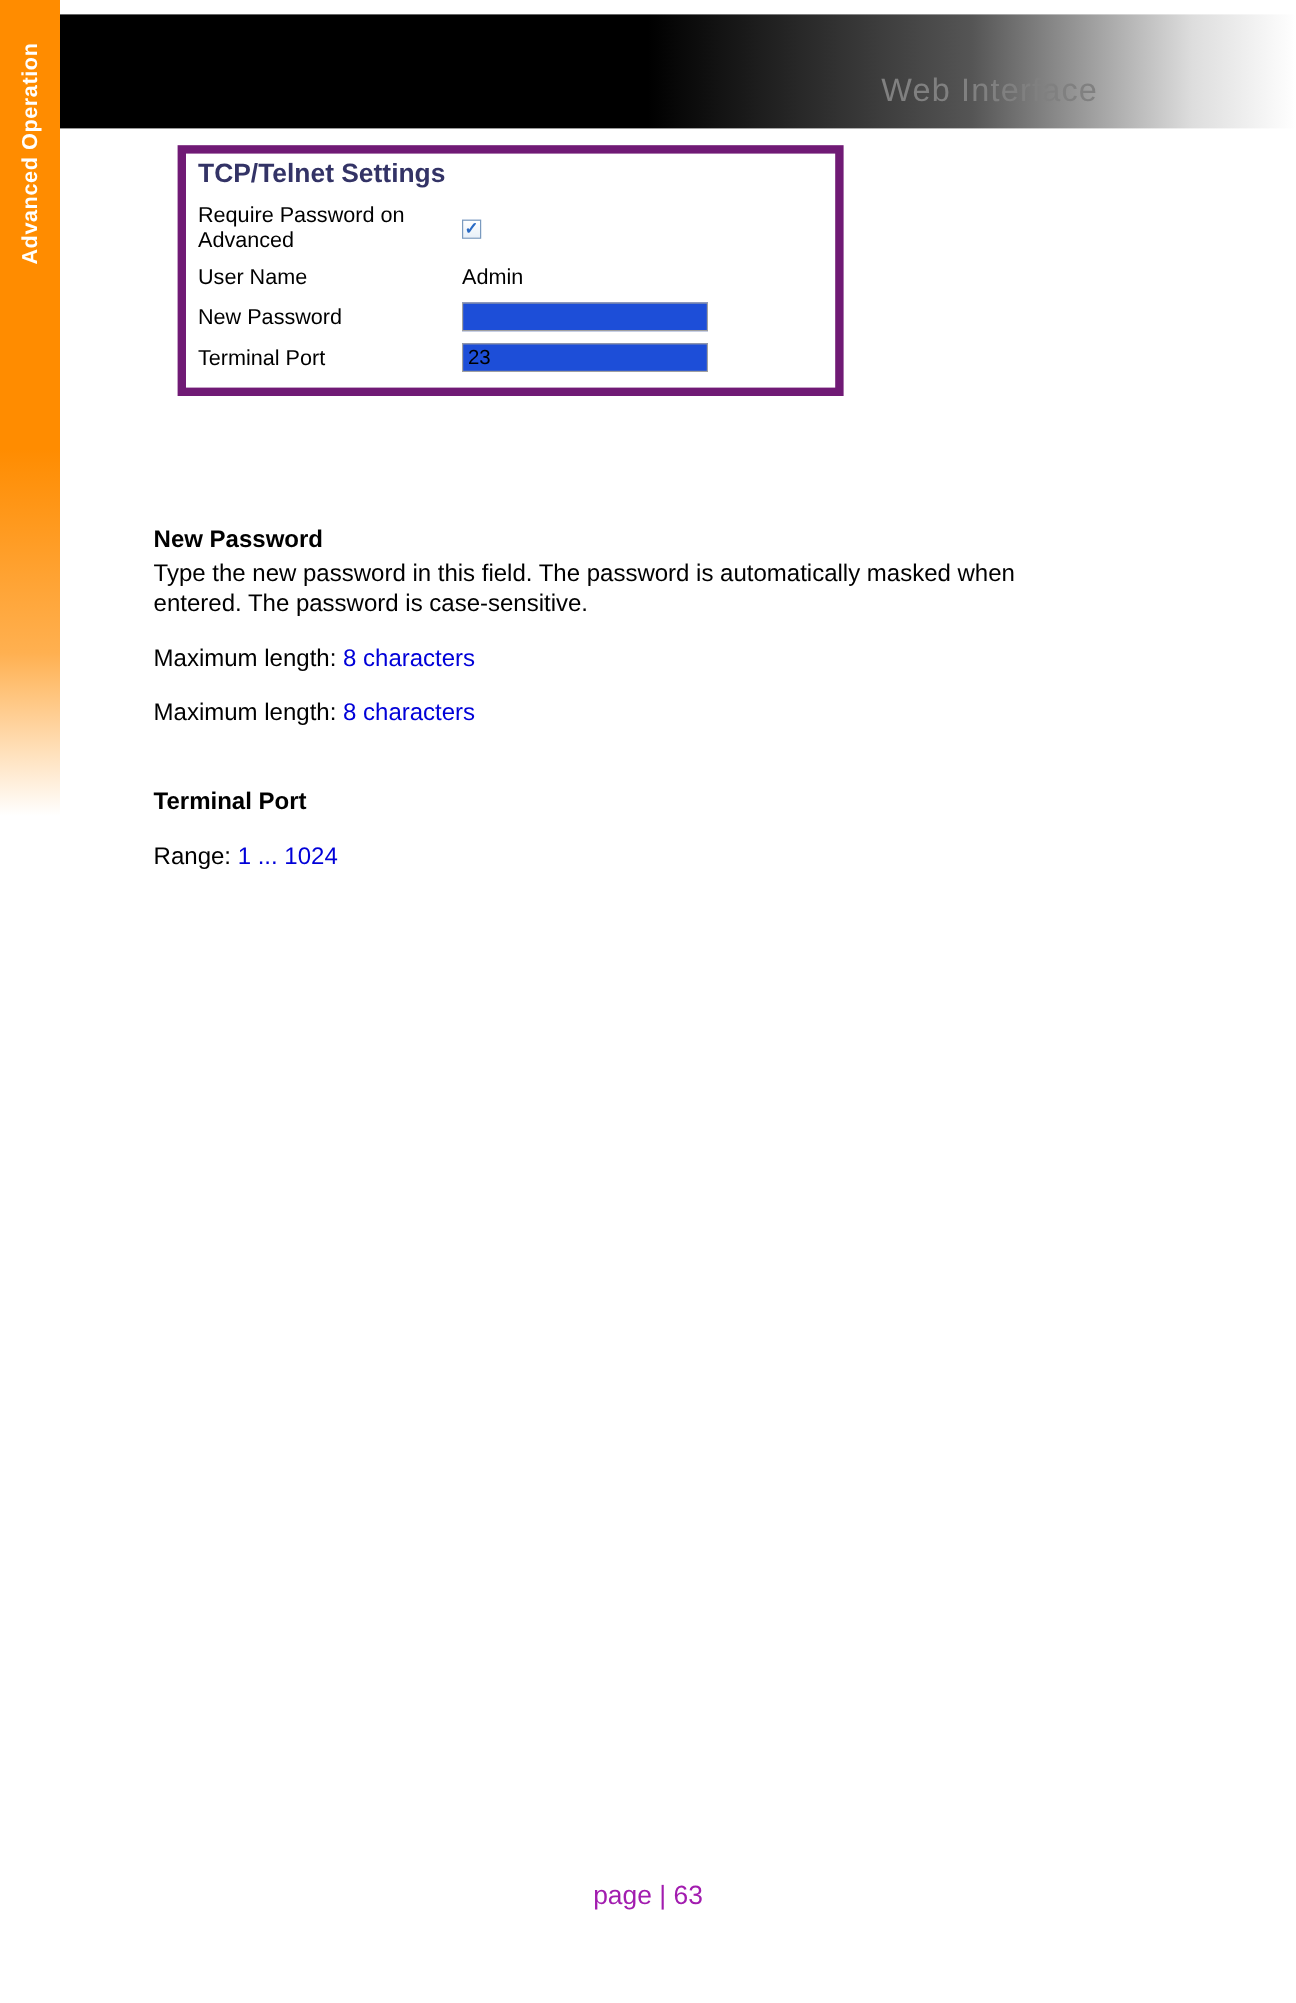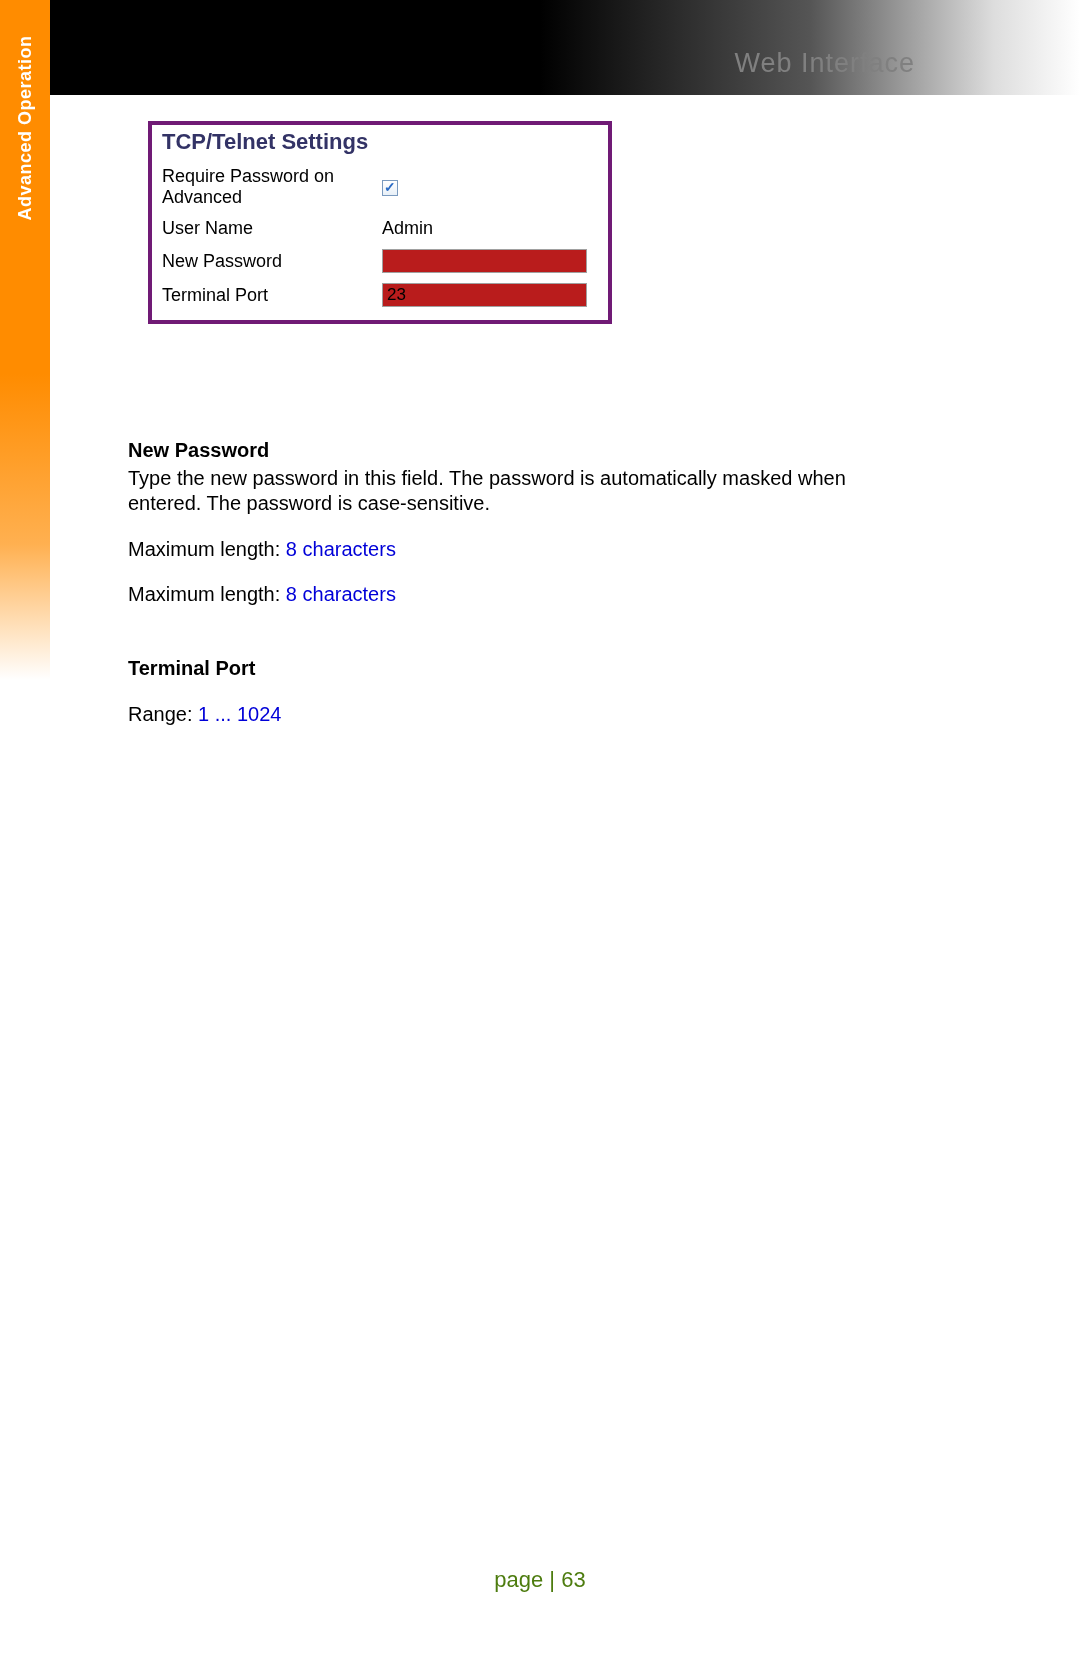--- a/index.html
+++ b/index.html
@@ -6,21 +6,21 @@
     body {
       width: 1080px;
       height: 1669px;
       font-family: Arial, Helvetica, sans-serif;
       background: #fff;
       position: relative;
       overflow: hidden;
     }
     .top-black-bar {
       position: absolute;
-      top: 0; left: 0;
+      top: 12px; left: 0;
       width: 100%;
       height: 95px;
       background: linear-gradient(to right, #000 0%, #000 50%, #555 75%, #ddd 92%, #fff 100%);
     }
     .header-title {
       position: absolute;
       top: 48px;
       right: 165px;
       font-family: "Century Gothic", "Avant Garde", sans-serif;
       font-size: 27px;
@@ -44,22 +44,22 @@
       color: #fff;
       font-size: 18px;
       font-weight: bold;
       white-space: nowrap;
       letter-spacing: 0.5px;
     }
     .settings-box {
       position: absolute;
       top: 121px;
       left: 148px;
-      width: 464px;
-      border: 4px solid #701a75;
+      width: 555px;
+      border: 7px solid #701a75;
       padding: 4px 10px 8px 10px;
       background: #fff;
     }
     .settings-title {
       font-size: 22px;
       font-weight: bold;
       color: #333366;
       margin-bottom: 6px;
       font-family: Arial, sans-serif;
     }
@@ -88,21 +88,21 @@
       font-weight: bold;
     }
     .text-input {
       width: 205px;
       height: 24px;
       border: 1px solid #a0a0a0;
       padding: 1px 4px;
       font-size: 17px;
       font-family: Arial, sans-serif;
       color: #000;
-      background: #b91c1c;
+      background: #1d4ed8;
     }
     .content {
       position: absolute;
       top: 438px;
       left: 128px;
       width: 770px;
       font-size: 20px;
       line-height: 1.28;
       color: #000;
     }
@@ -115,21 +115,21 @@
     .body-text { margin-bottom: 2px; }
     .max-length-line { margin-top: 20px; }
     .blue-val { color: #0000d8; }
     .page-footer {
       position: absolute;
       bottom: 76px;
       left: 0;
       width: 100%;
       text-align: center;
       font-size: 22px;
-      color: #4d7c0f;
+      color: #a21caf;
     }
   </style>
 </head>
 <body>
 
 <div class="top-black-bar">
   <div class="header-title">Web Interface</div>
 </div>
 
 <div class="orange-sidebar">

